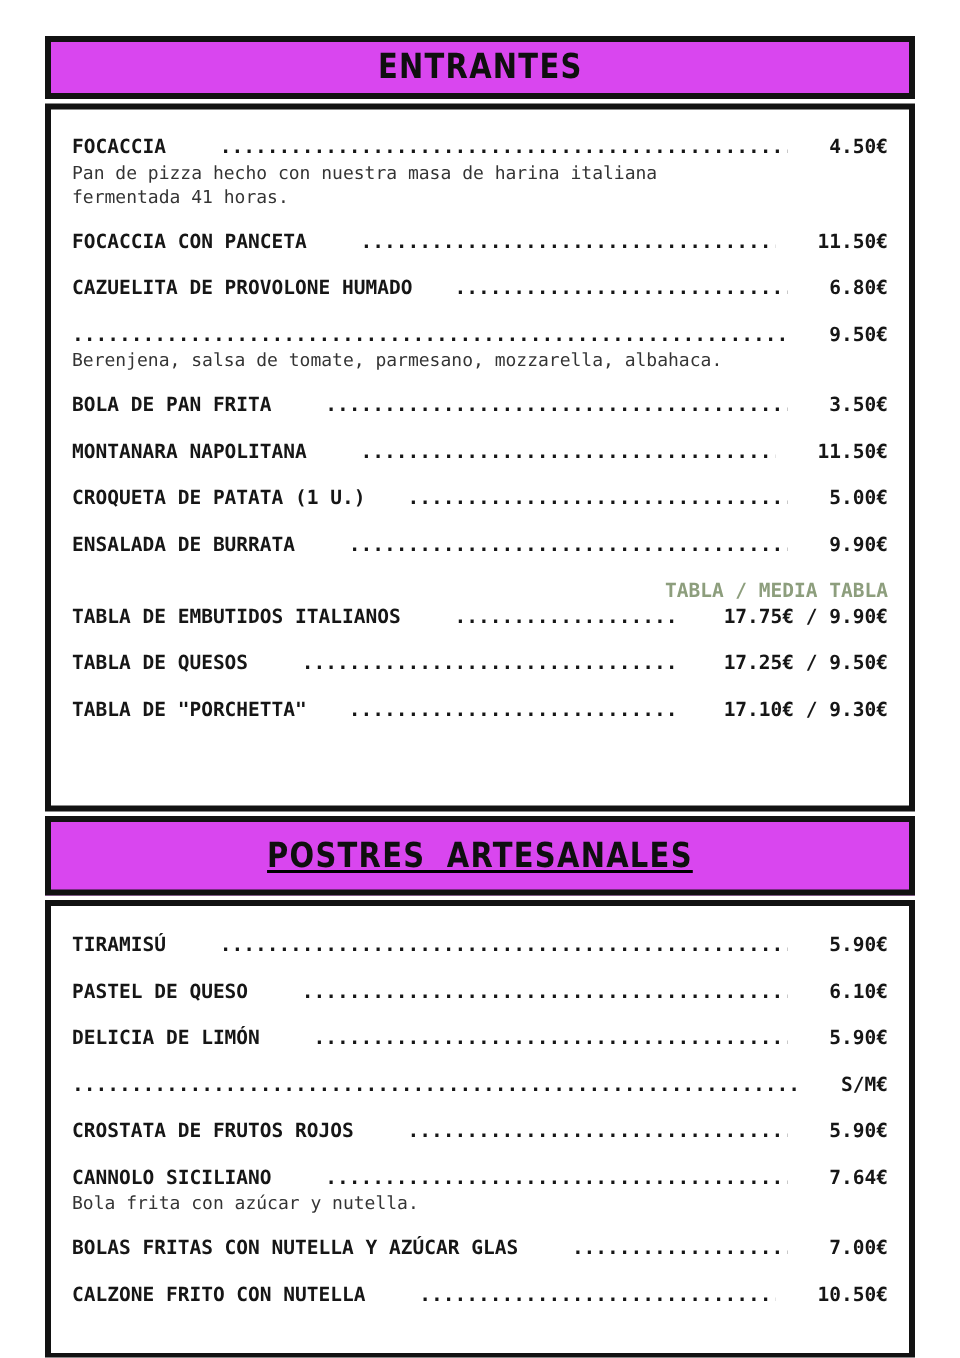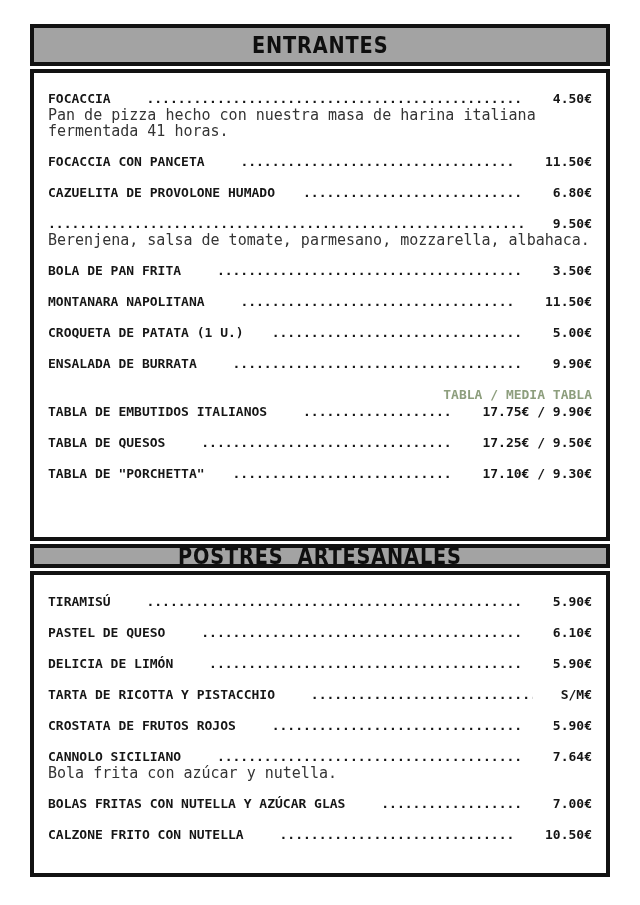--- a/index.html
+++ b/index.html
@@ -16,63 +16,63 @@
     font-family: "DejaVu Sans Mono", "Liberation Mono", monospace;
   }
   .section-header {
     box-sizing: border-box;
     border: 4px solid #121212;
     height: 42px;
     display: flex;
     align-items: center;
     justify-content: center;
     margin-bottom: 3px;
-    background: #a3a3a3;
+    background: #d946ef;
   }
   .section-title {
     font-family: "DejaVu Sans", "Liberation Sans", sans-serif;
     font-weight: bold;
     font-size: 23px;
     letter-spacing: 1px;
     word-spacing: 8px;
     color: #0f0f0f;
     white-space: pre;
     transform: scaleX(0.84);
     display: inline-block;
   }
   .section-body {
     box-sizing: border-box;
     border: 4px solid #121212;
     padding: 17px 14px 0 14px;
     background: #ffffff;
   }
   .section--entrantes .section-body { height: 472px; }
   .section--postres { margin-top: 3px; }
-  .section--postres .section-header { height: 24px; }
+  .section--postres .section-header { height: 53px; text-decoration: underline; }
   .section--postres .section-body { height: 306px; padding-top: 18px; }
 
   .menu-item { margin-bottom: 14px; }
   .item-line {
     display: flex;
     align-items: baseline;
     font-weight: bold;
     font-size: 13px;
     line-height: 17px;
     color: #161616;
     gap: 28px;
   }
   .item-name { flex: 0 0 auto; white-space: pre; }
   .dot-leader {
     flex: 1 1 auto;
     overflow: hidden;
     white-space: nowrap;
   }
   .item-price { flex: 0 0 auto; white-space: pre; }
   .item-desc {
-    font-size: 15px;
+    font-size: 12px;
     line-height: 16px;
     font-weight: normal;
     color: #343434;
     white-space: pre;
   }
   .column-note {
     font-size: 13px;
     line-height: 17px;
     font-weight: bold;
     text-align: right;
@@ -193,21 +193,20 @@
         </div>
         <div class="menu-item">
           <div class="item-line">
             <span class="item-name">DELICIA DE LIMÓN </span>
             <span class="dot-leader">........................................................................................................................</span>
             <span class="item-price">5.90€</span>
           </div>
         </div>
         <div class="menu-item">
           <div class="item-line">
-            <span class="item-name">TARTA DE RICOTTA Y PISTACCHIO </span>
             <span class="dot-leader">........................................................................................................................</span>
             <span class="item-price">S/M€</span>
           </div>
         </div>
         <div class="menu-item">
           <div class="item-line">
             <span class="item-name">CROSTATA DE FRUTOS ROJOS </span>
             <span class="dot-leader">........................................................................................................................</span>
             <span class="item-price">5.90€</span>
           </div>

